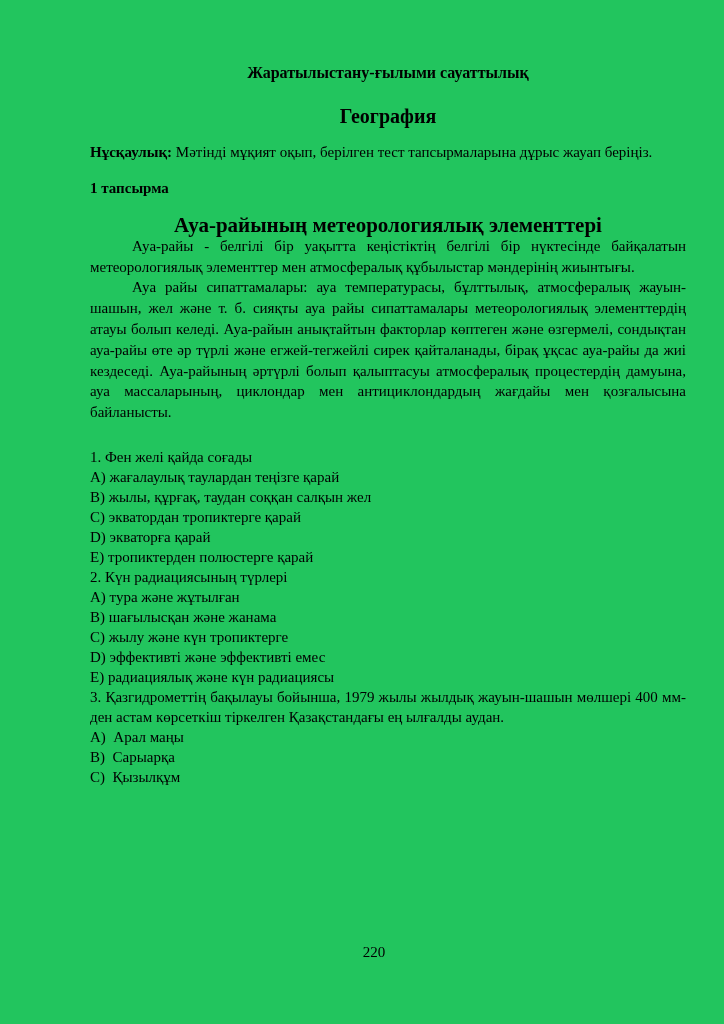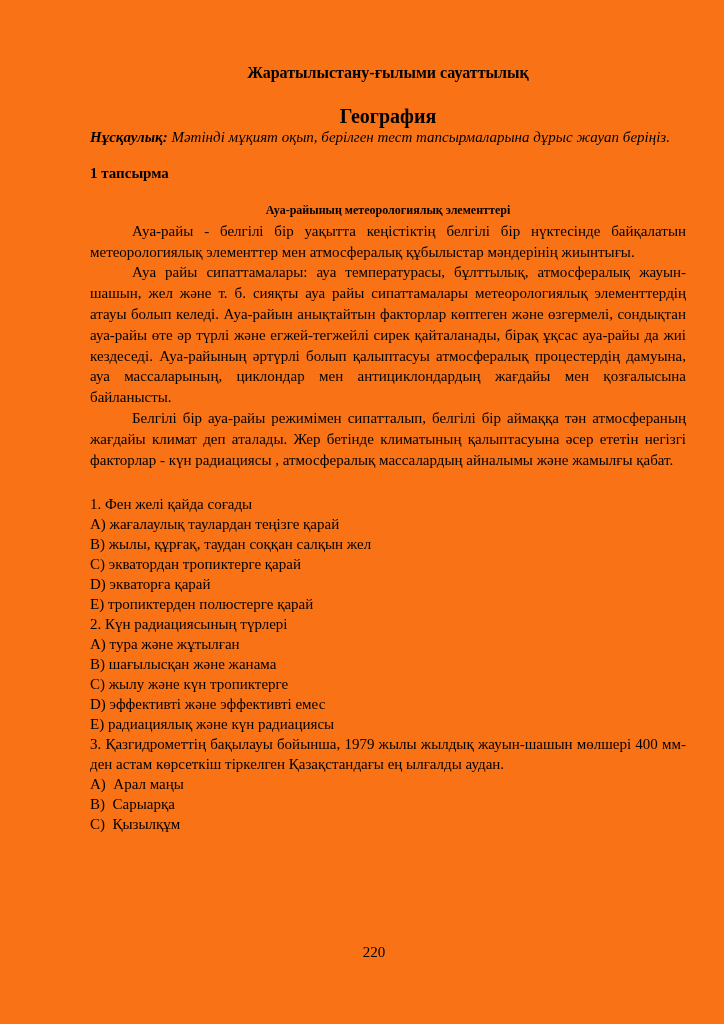--- a/index.html
+++ b/index.html
@@ -4,21 +4,21 @@
 <style>
   html, body {
     margin: 0;
     padding: 0;
     background: #ffffff;
   }
   .page {
     position: relative;
     width: 724px;
     height: 1024px;
-    background: #f97316;
+    background: #22c55e;
     color: #000000;
     font-family: "Liberation Serif", "DejaVu Serif", serif;
     font-size: 15px;
     line-height: 20.8px;
     overflow: hidden;
     box-sizing: border-box;
   }
   .content {
     position: absolute;
     top: 62px;
@@ -32,32 +32,32 @@
   .doc-title {
     line-height: 22px;
     font-size: 16px;
   }
   .subject-title {
     margin-top: 21px;
     line-height: 22px;
     font-size: 20px;
   }
   .instruction {
+    margin-top: 15px;
     line-height: 21px;
-    font-style: italic;
   }
   .instruction .label { font-weight: bold; }
   .task-label {
     margin-top: 14px;
     line-height: 22px;
   }
   .section-heading {
     margin-top: 16px;
     line-height: 20.8px;
-    font-size: 12px;
+    font-size: 21px;
   }
   .para {
     text-indent: 42px;
   }
   .questions {
     margin-top: 24px;
     line-height: 20px;
   }
   .page-number {
     position: absolute;
@@ -81,21 +81,20 @@
     <p class="instruction justify"><span class="label">Нұсқаулық:</span> <span>Мәтінді мұқият оқып, берілген тест тапсырмаларына дұрыс жауап беріңіз.</span></p>
 
     <p class="task-label bold">1 тапсырма</p>
 
     <h3 class="section-heading center bold">Ауа-райының метеорологиялық элементтері</h3>
 
     <p class="para justify">Ауа-райы - белгілі бір уақытта кеңістіктің белгілі бір нүктесінде байқалатын метеорологиялық элементтер мен атмосфералық құбылыстар мәндерінің жиынтығы.</p>
 
     <p class="para justify">Ауа райы сипаттамалары: ауа температурасы, бұлттылық, атмосфералық жауын-шашын, жел және т. б. сияқты ауа райы сипаттамалары метеорологиялық элементтердің атауы болып келеді. Ауа-райын анықтайтын факторлар көптеген және өзгермелі, сондықтан ауа-райы өте әр түрлі және егжей-тегжейлі сирек қайталанады, бірақ ұқсас ауа-райы да жиі кездеседі. Ауа-райының әртүрлі болып қалыптасуы атмосфералық процестердің дамуына, ауа массаларының, циклондар мен антициклондардың жағдайы мен қозғалысына байланысты.</p>
 
-    <p class="para justify">Белгілі бір ауа-райы режимімен сипатталып, белгілі бір аймаққа тән атмосфераның жағдайы климат деп аталады. Жер бетінде климатының қалыптасуына әсер ететін негізгі факторлар - күн радиациясы , атмосфералық массалардың айналымы және жамылғы қабат.</p>
 
     <div class="questions">
 
       <p>1. Фен желі қайда соғады</p>
       <p>A) жағалаулық таулардан теңізге қарай</p>
       <p>B) жылы, құрғақ, таудан соққан салқын жел</p>
       <p>C) экватордан тропиктерге қарай</p>
       <p>D) экваторға қарай</p>
       <p>E) тропиктерден полюстерге қарай</p>
 

